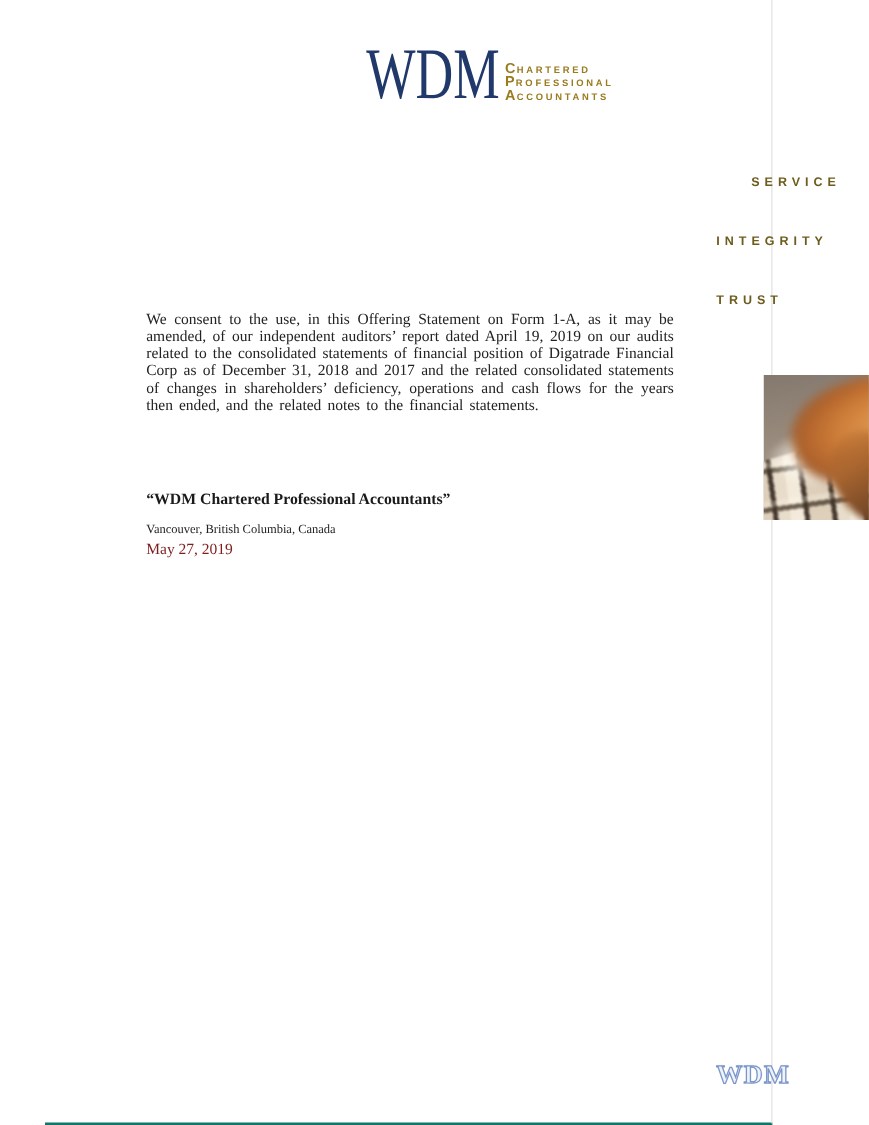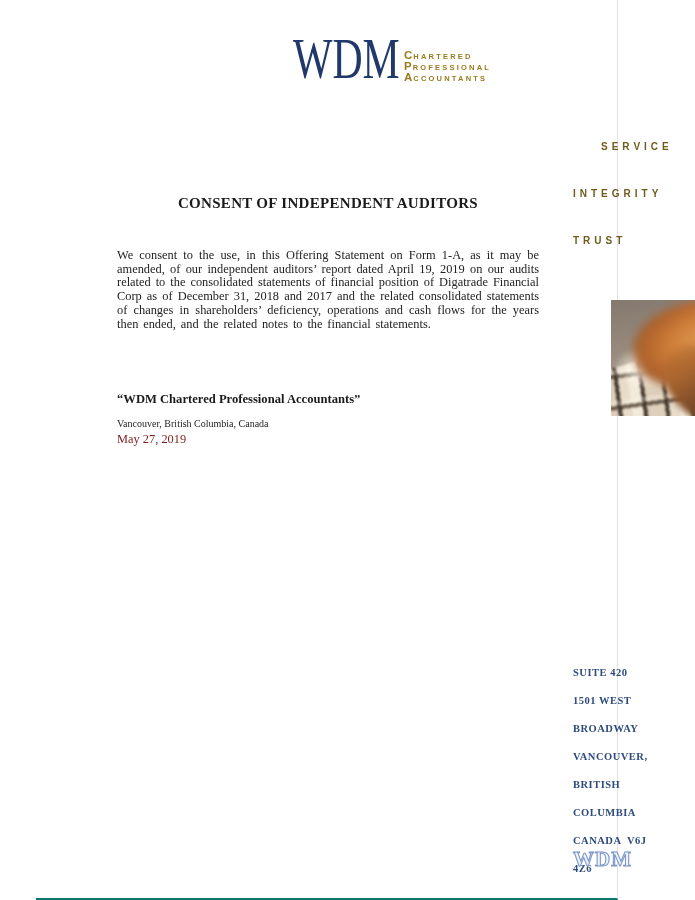--- a/index.html
+++ b/index.html
@@ -162,39 +162,32 @@
         <span class="cpa-init">A</span>
           <span class="cpa-rest">CCOUNTANTS</span>
       </span>
     </span>
   </header>
 
   <div class="sidebar-word w-service">SERVICE</div>
   <div class="sidebar-word w-integrity">INTEGRITY</div>
   <div class="sidebar-word w-trust">TRUST</div>
 
-  <h1 class="doc-title">CONSENT OF INDEPENDENT AUDITORS</h1>
 
   <p class="doc-body">We consent to the use, in this Offering Statement on Form 1-A, as it may be amended, of our independent auditors’ report dated April 19, 2019 on our audits related to the consolidated statements of financial position of Digatrade Financial Corp as of December 31, 2018 and 2017 and the related consolidated statements of changes in shareholders’ deficiency,  operations and cash flows for the years then ended, and the related notes to the financial statements.</p>
 
   <div class="signature">“WDM Chartered Professional Accountants”</div>
   <div class="sig-loc">Vancouver, British Columbia, Canada</div>
   <div class="sig-date">May 27, 2019</div>
 
   <div class="photo">
     <div class="ph-keys"></div>
     <div class="ph-glow"></div>
     <div class="ph-hand"></div>
     <div class="ph-finger"></div>
     <div class="ph-fade"></div>
   </div>
 
-  <div class="address">
-    <div class="address-line">SUITE 420</div>
-    <div class="address-line">1501 WEST BROADWAY</div>
-    <div class="address-line">VANCOUVER, BRITISH COLUMBIA</div>
-    <div class="address-line">CANADA  V6J 4Z6</div>
-  </div>
 
 
   <div class="watermark">WDM</div>
 
 </div>
 
 </body></html>

